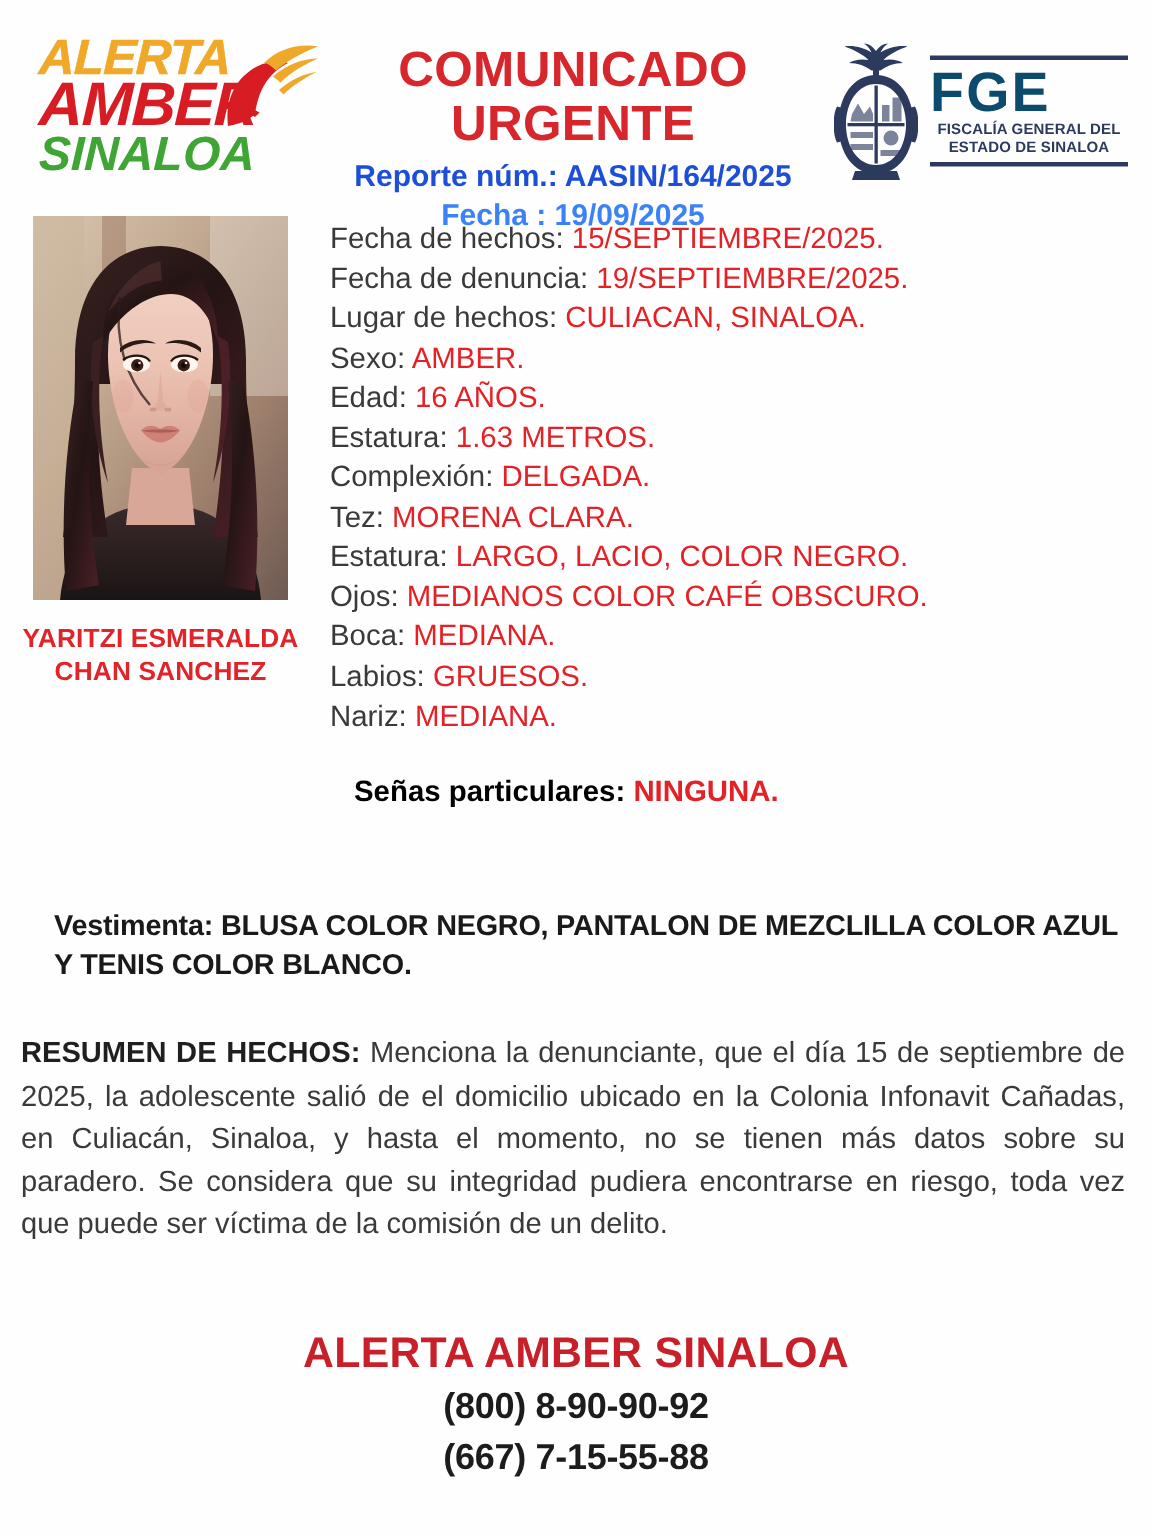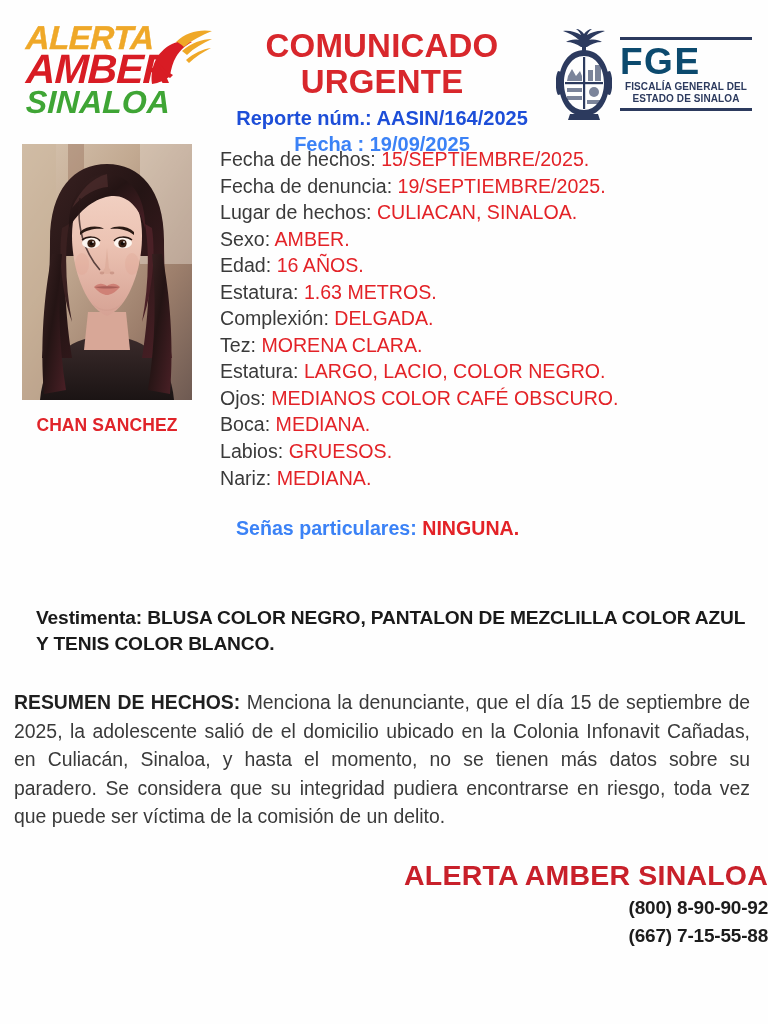--- a/index.html
+++ b/index.html
@@ -181,21 +181,21 @@
     white-space: nowrap;
   }
   .dlabel { color: #3a3a3a; font-weight: normal; }
   .dvalue { color: #E32227; font-weight: normal; }
 
   .senas {
     margin-top: 26px;
     margin-left: 16px;
     font-size: 19.6px;
   }
-  .senas .slabel { font-weight: bold; color: #3b82f6; }
+  .senas .slabel { font-weight: bold; color: #000000; }
   .senas .svalue { font-weight: bold; color: #E32227; }
 
   
   .vestimenta {
     position: absolute;
     left: 0;
     top: 605px;
     right: 14px;
     font-size: 19.2px;
     font-weight: bold;
@@ -216,32 +216,32 @@
     color: #3a3a3a;
     text-align: justify;
   }
   .resumen b { color: #1f1f1f; font-weight: bold; }
 
   
   .footer {
     position: absolute;
     left: 0;
     right: 0;
-    top: 859px;
-    text-align: right;
+    top: 886px;
+    text-align: center;
   }
   .footer-title {
     font-size: 28.5px;
     font-weight: bold;
     color: #C8202A;
     letter-spacing: 0.2px;
     line-height: 1.15;
   }
   .footer-phone {
-    font-size: 19px;
+    font-size: 24px;
     font-weight: bold;
     color: #1c1c1c;
     line-height: 1.32;
     margin-top: 3px;
     letter-spacing: -0.2px;
   }
 </style>
 </head>
 <body>
 
@@ -393,20 +393,21 @@
 
           <path d="M70 158 C76 168 94 168 100 158 C94 170 76 170 70 158 Z" fill="#cf9c8d" opacity="0.5"></path>
           <ellipse cx="60" cy="120" rx="7" ry="11" fill="#e0a091" opacity="0.28"></ellipse>
           <ellipse cx="110" cy="120" rx="7" ry="11" fill="#e0a091" opacity="0.28"></ellipse>
 
           <path d="M40 110 C36 150 36 196 44 246 L22 250 C18 200 22 150 30 110 Z" fill="url(#hair)"></path>
           <path d="M130 110 C134 150 134 196 126 246 L148 250 C152 200 148 150 140 110 Z" fill="url(#hair)"></path>
         </svg>
       </div>
       <div class="victim-name">
+        <div>YARITZI ESMERALDA</div>
         <div>CHAN SANCHEZ</div>
       </div>
     </div>
 
     <div class="details">
       <div class="detail-row">
         <span class="dlabel">Fecha de hechos:</span>
         <span class="dvalue">15/SEPTIEMBRE/2025.</span>
       </div>
       <div class="detail-row">

